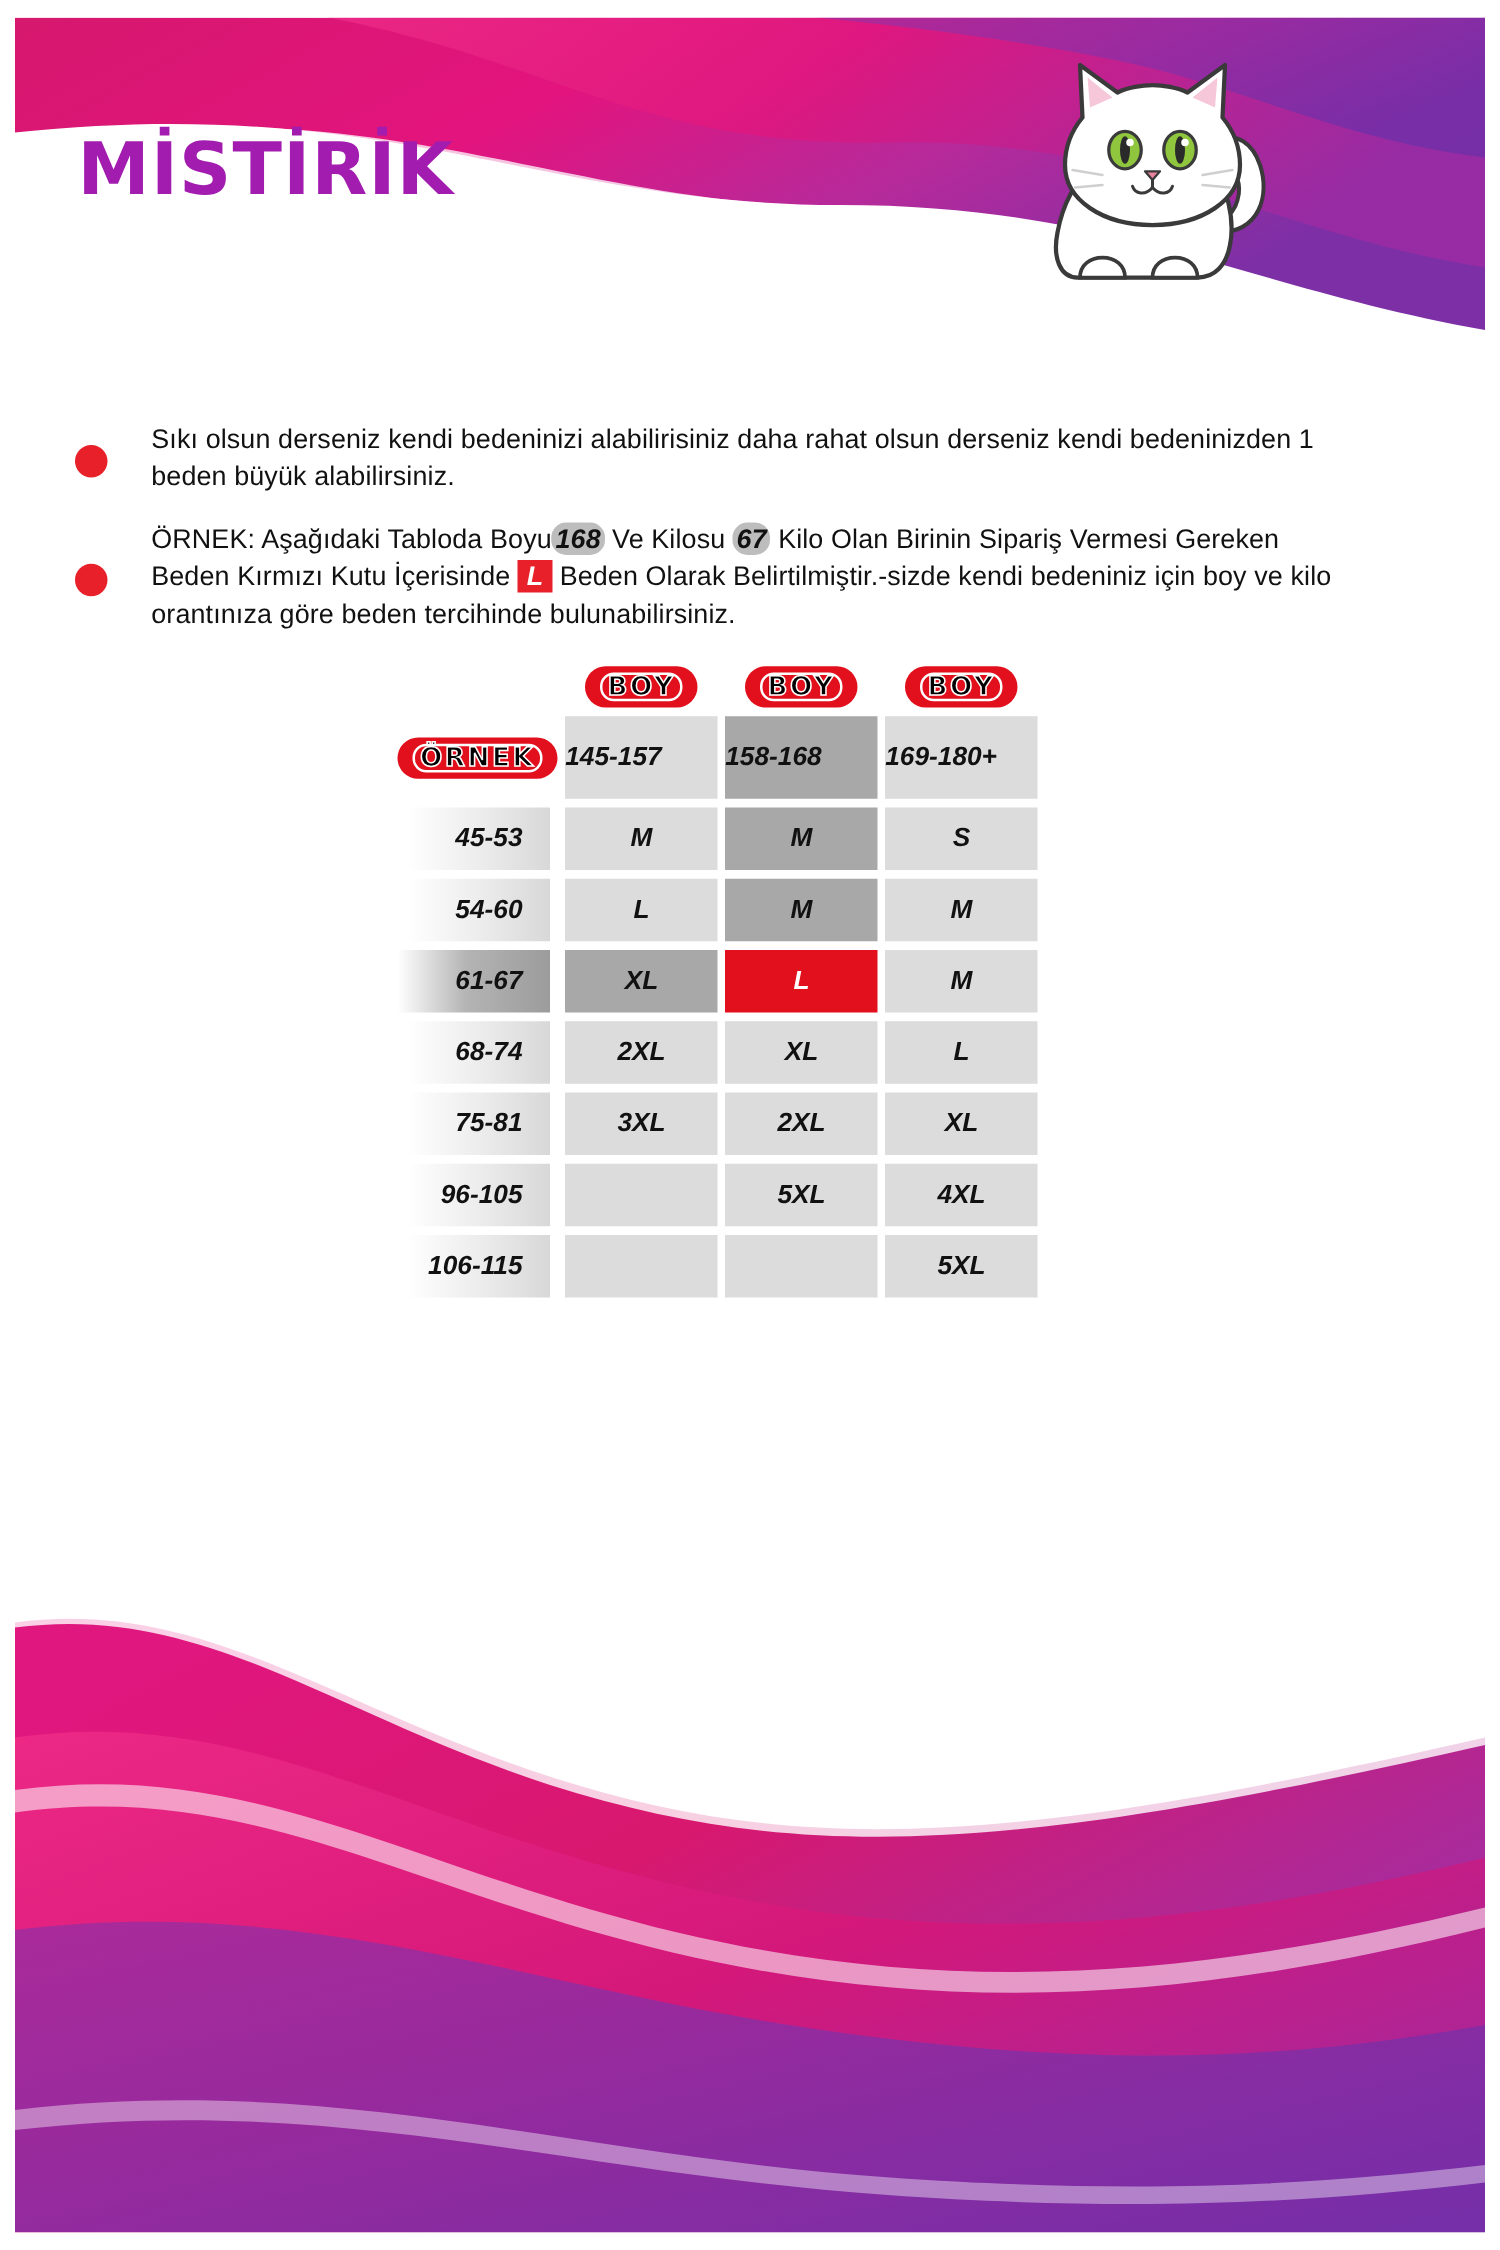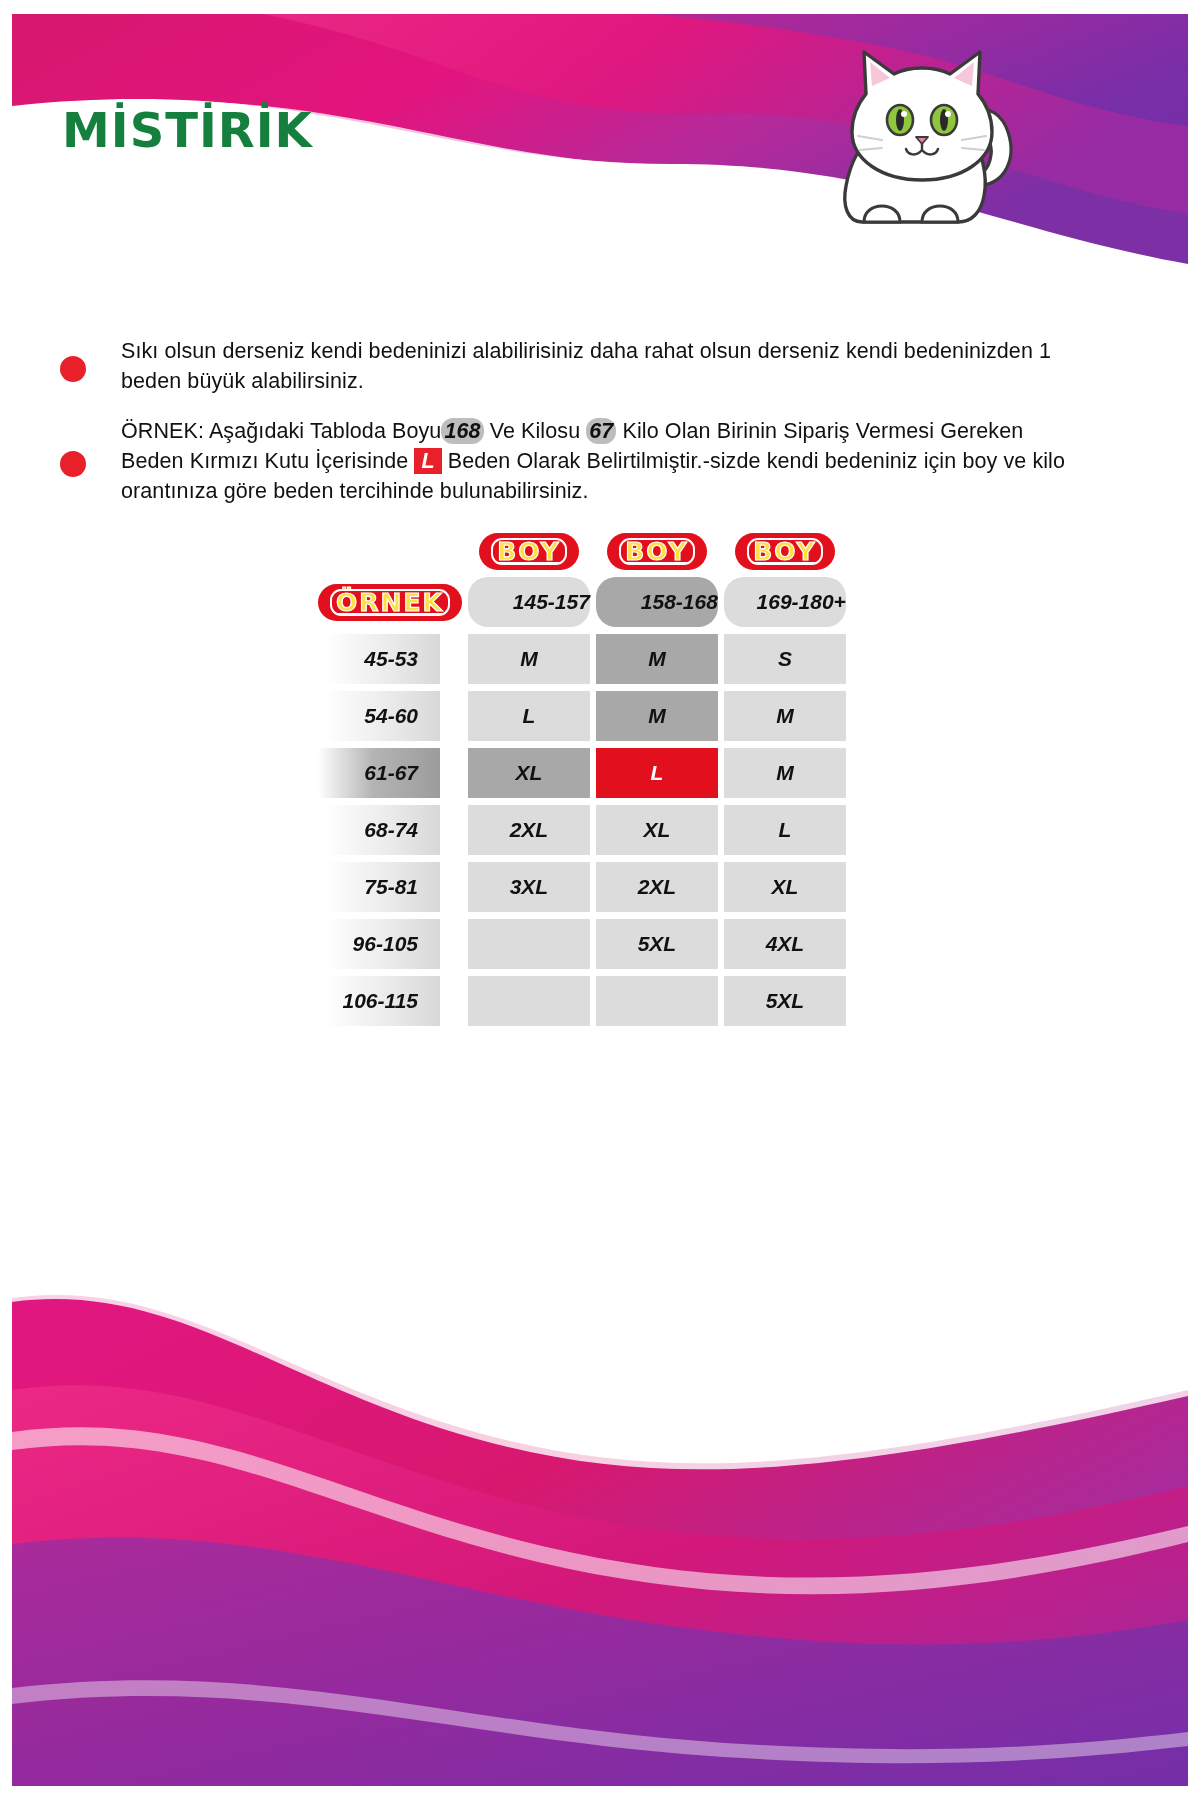--- a/index.html
+++ b/index.html
@@ -18,22 +18,22 @@
     background:#ffffff;overflow:hidden;
   }
 
   
   .deco{position:absolute;pointer-events:none;}
   .deco svg{display:block;}
 
   
   .brand{
     position:absolute;left:50px;top:92px;
-    font-size:48px;font-weight:bold;letter-spacing:1px;
-    color:#15803d;line-height:1;
+    font-size:58px;font-weight:bold;letter-spacing:1px;
+    color:#a21caf;line-height:1;
     font-family:"DejaVu Sans", sans-serif;
   }
   .brand-sub{
     position:absolute;left:52px;top:190px;
     font-size:33px;font-weight:normal;letter-spacing:.5px;
     color:#1a1a1a;line-height:1;
     font-family:"Liberation Sans", sans-serif;
   }
 
   
@@ -63,38 +63,36 @@
   
   .table{position:absolute;left:300px;top:512px;width:600px;}
   .tbl{border-collapse:separate;border-spacing:6px 7px;}
   .tbl td{padding:0;}
   .badge2{
     display:inline-block;background:#e2101c;border-radius:20px;
     padding:4px 10px;line-height:1;
   }
   .badge2 .txt{
     display:inline-block;
-    color:#fde047;font-size:25px;font-weight:bold;letter-spacing:2px;
+    color:#000000;font-size:21px;font-weight:bold;letter-spacing:2px;
     font-family:"DejaVu Sans", sans-serif;
     -webkit-text-stroke:1.2px #ffffff;
     padding:2px 8px;
     position:relative;
-    text-decoration:underline;
   }
   .badge2 .txt::before{
     content:"";position:absolute;left:2px;right:2px;top:1px;bottom:1px;
     border:2px solid #ffffff;border-radius:11px;
   }
 
   .hcell{
     background:#dcdcdc;color:#111;
     font-size:21px;font-weight:bold;font-style:italic;
-    text-align:right;width:122px;height:50px;
-    font-family:"Liberation Sans", sans-serif;
-    border-radius:20px;
+    text-align:left;width:122px;height:66px;
+    font-family:"Liberation Sans", sans-serif;
   }
   .hcell.hot{background:#a8a8a8;}
   .cell{
     background:#dcdcdc;color:#111;
     font-size:21px;font-weight:bold;font-style:italic;
     text-align:center;width:122px;height:50px;
     font-family:"Liberation Sans", sans-serif;
   }
   .cell.hot{background:#a8a8a8;}
   .cell.red{background:#e2101c;color:#ffffff;}

